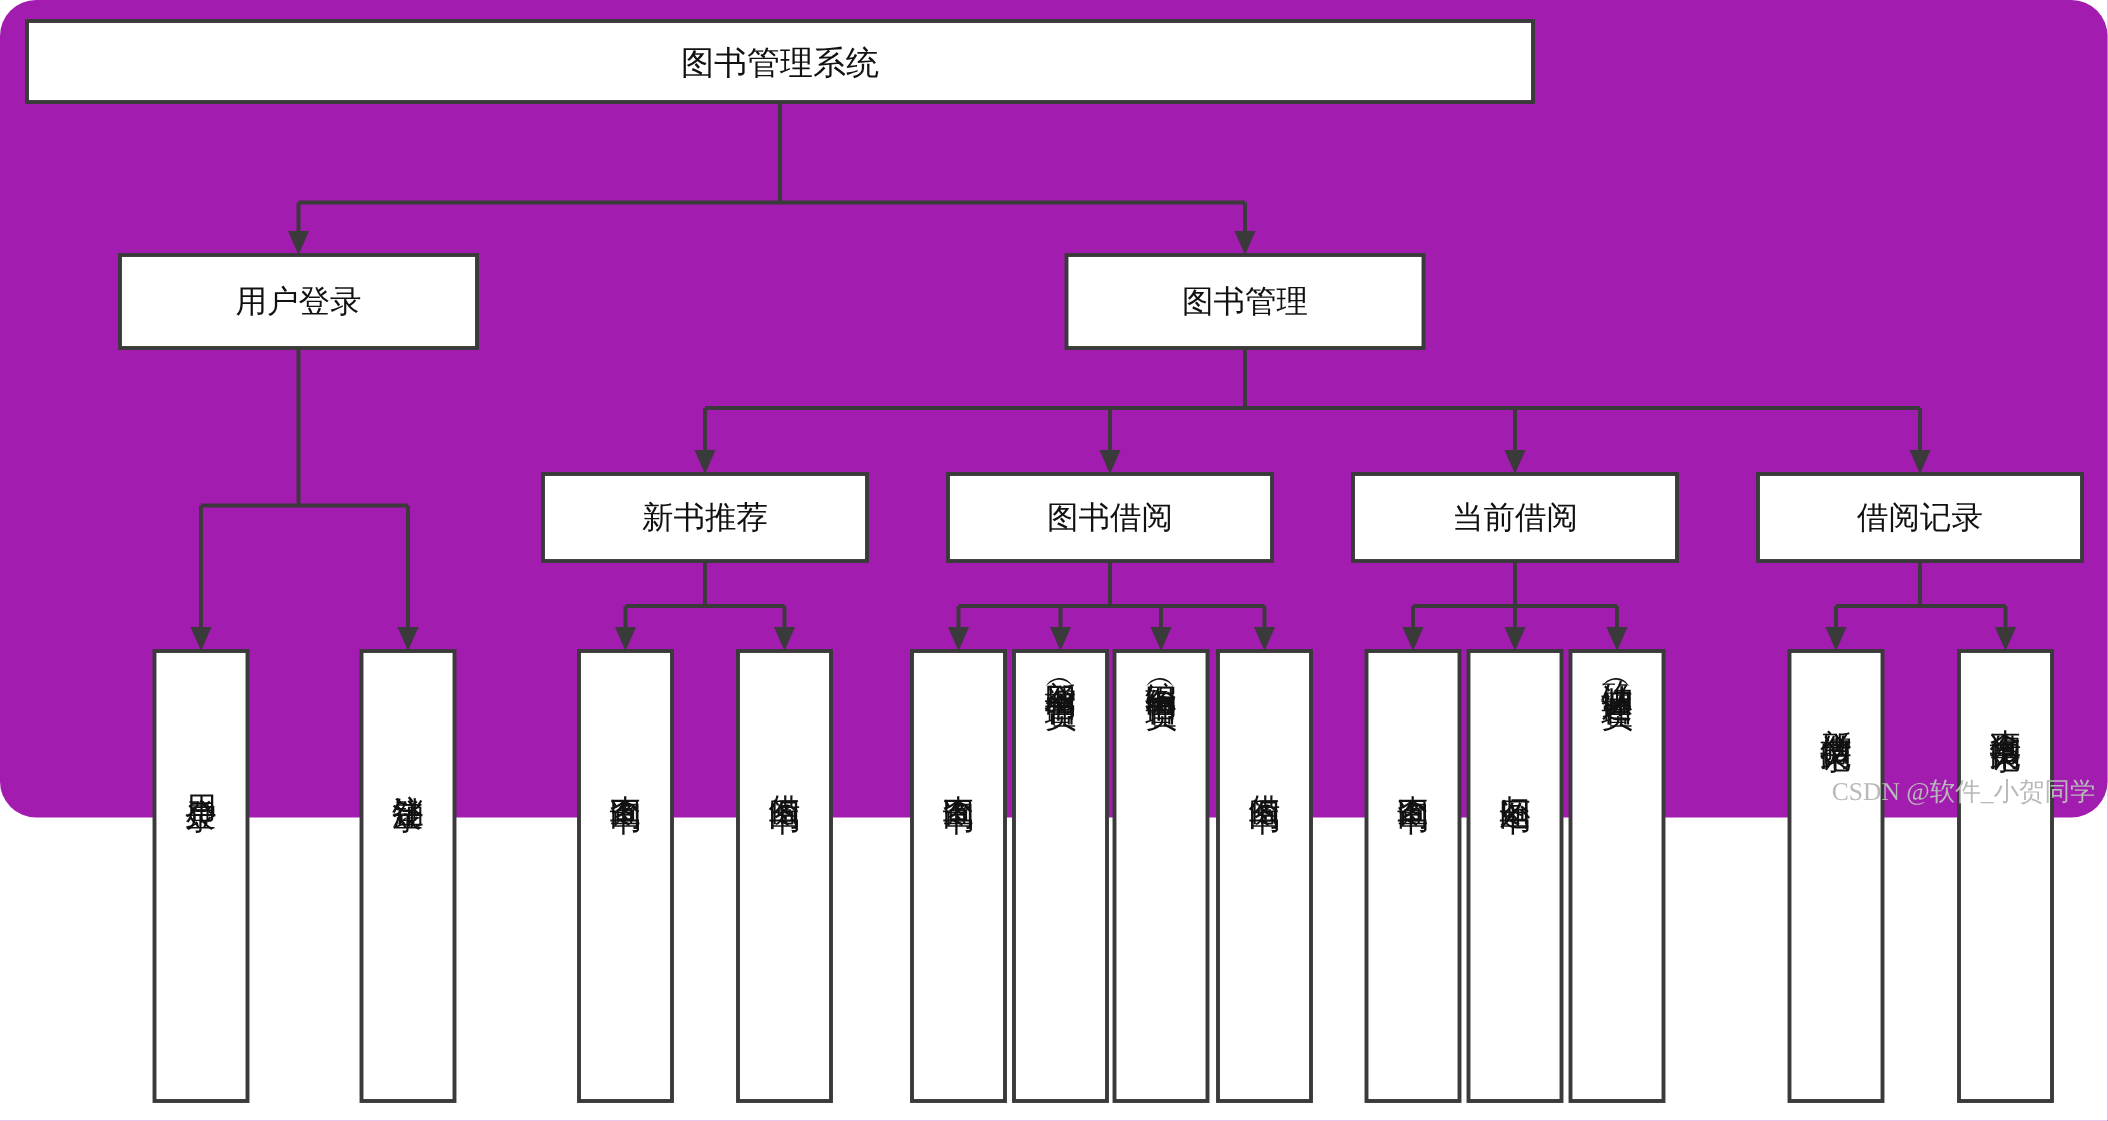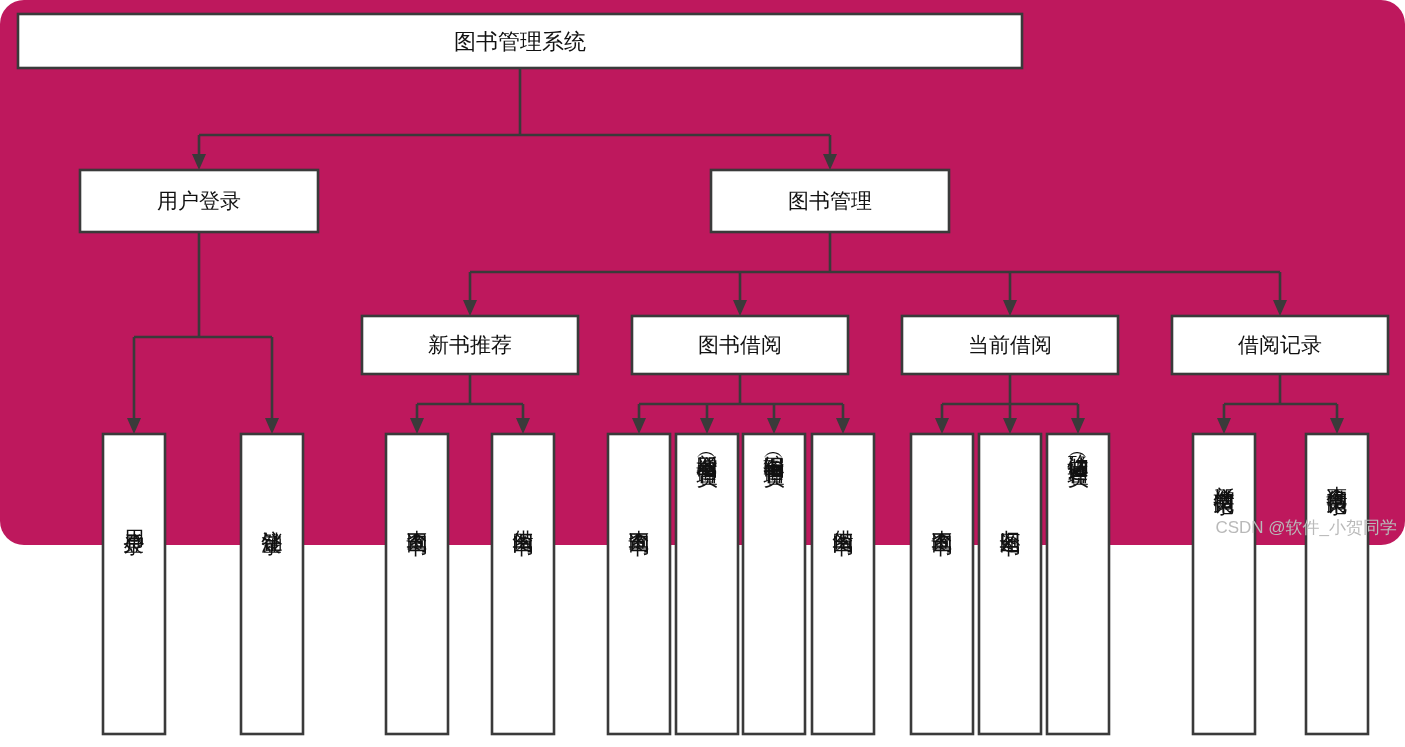--- a/index.html
+++ b/index.html
@@ -10,21 +10,21 @@
   body {
     width: 1405px;
     height: 747px;
     font-family: "DejaVu Sans", "Liberation Sans", sans-serif;
     overflow: hidden;
   }
   #diagram-root {
     position: relative;
     width: 1405px;
     height: 545px;
-    background: #be185d;
+    background: #a21caf;
     border-radius: 24px;
   }
   svg#tree-svg {
     position: absolute;
     left: 0;
     top: 0;
     width: 1405px;
     height: 747px;
     display: block;
   }
@@ -60,21 +60,21 @@
   }
   .arrow-head {
     fill: #3a3a3a;
   }
   .watermark {
     position: absolute;
     right: 8px;
     bottom: 6px;
     color: #b9b9b9;
     font-size: 17px;
-    font-family: Liberation Sans, sans-serif;
+    font-family: Liberation Serif, serif;
     white-space: nowrap;
     pointer-events: none;
   }
 </style>
 </head>
 <body>
 
 <div id="diagram-root">
 
   <svg id="tree-svg" viewBox="0 0 1405 747" xmlns="http://www.w3.org/2000/svg">

